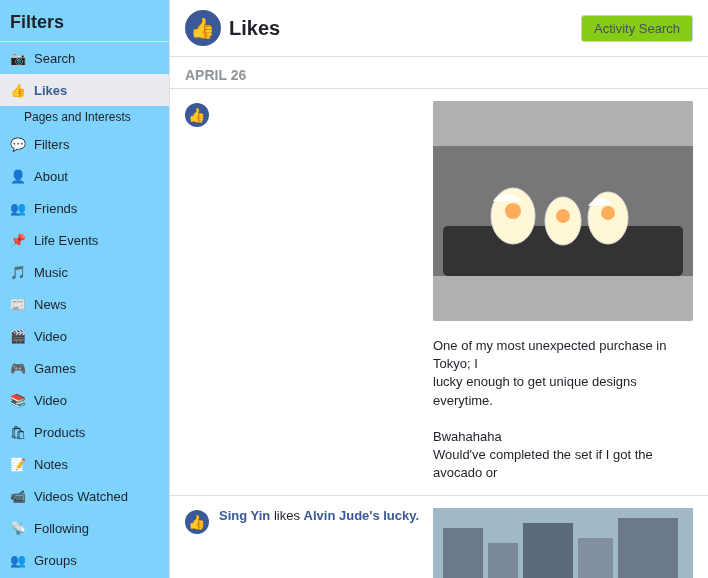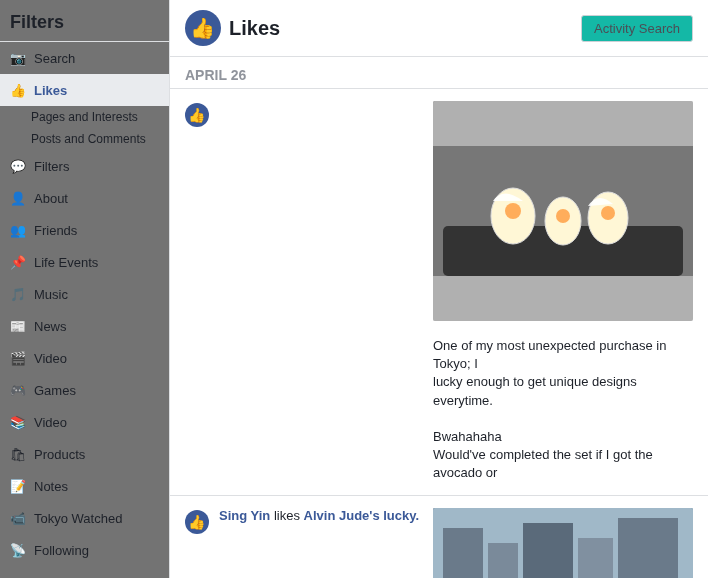--- a/index.html
+++ b/index.html
@@ -9,21 +9,21 @@
       background: #e9ebee;
       display: flex;
       height: 578px;
       width: 708px;
       overflow: hidden;
     }
 
     
     .sidebar {
       width: 170px;
-      background: #737373;
+      background: #7dd3fc;
       border-right: 1px solid #dddfe2;
       display: flex;
       flex-direction: column;
       overflow-y: auto;
       flex-shrink: 0;
     }
     .sidebar-header {
       padding: 12px 10px 8px 10px;
       font-size: 18px;
       font-weight: bold;
@@ -48,21 +48,21 @@
       height: 20px;
       margin-right: 6px;
       display: flex;
       align-items: center;
       justify-content: center;
       flex-shrink: 0;
     }
     .sidebar-subitem {
       display: flex;
       align-items: center;
-      padding: 4px 8px 4px 31px;
+      padding: 4px 8px 4px 24px;
       cursor: pointer;
       color: #1d2129;
       font-size: 12px;
     }
 
     
     .main {
       flex: 1;
       background: #fff;
       display: flex;
@@ -82,21 +82,21 @@
       align-items: center;
       gap: 8px;
     }
     .main-title {
       font-size: 20px;
       font-weight: bold;
       color: #1d2129;
     }
     .activity-search-btn {
       border: 1px solid #ccd0d5;
-      background: #14b8a6;
+      background: #84cc16;
       color: #4b4f56;
       padding: 5px 12px;
       border-radius: 3px;
       cursor: pointer;
       font-size: 13px;
     }
 
     .main-content {
       flex: 1;
       overflow-y: auto;
@@ -224,23 +224,20 @@
 
   <div class="sidebar-item active">
     <span class="icon">👍</span>
     <span>Likes</span>
   </div>
 
   <div class="sidebar-subitem">
     <span>Pages and Interests</span>
   </div>
 
-  <div class="sidebar-subitem">
-    <span>Posts and Comments</span>
-  </div>
 
   <div class="sidebar-item">
     <span class="icon">💬</span>
     <span>Filters</span>
   </div>
 
   <div class="sidebar-item">
     <span class="icon">👤</span>
     <span>About</span>
   </div>
@@ -285,21 +282,21 @@
     <span>Products</span>
   </div>
 
   <div class="sidebar-item">
     <span class="icon">📝</span>
     <span>Notes</span>
   </div>
 
   <div class="sidebar-item">
     <span class="icon">📹</span>
-    <span>Tokyo Watched</span>
+    <span>Videos Watched</span>
   </div>
 
   <div class="sidebar-item">
     <span class="icon">📡</span>
     <span>Following</span>
   </div>
 
   <div class="sidebar-item">
     <span class="icon">👥</span>
     <span>Groups</span>

